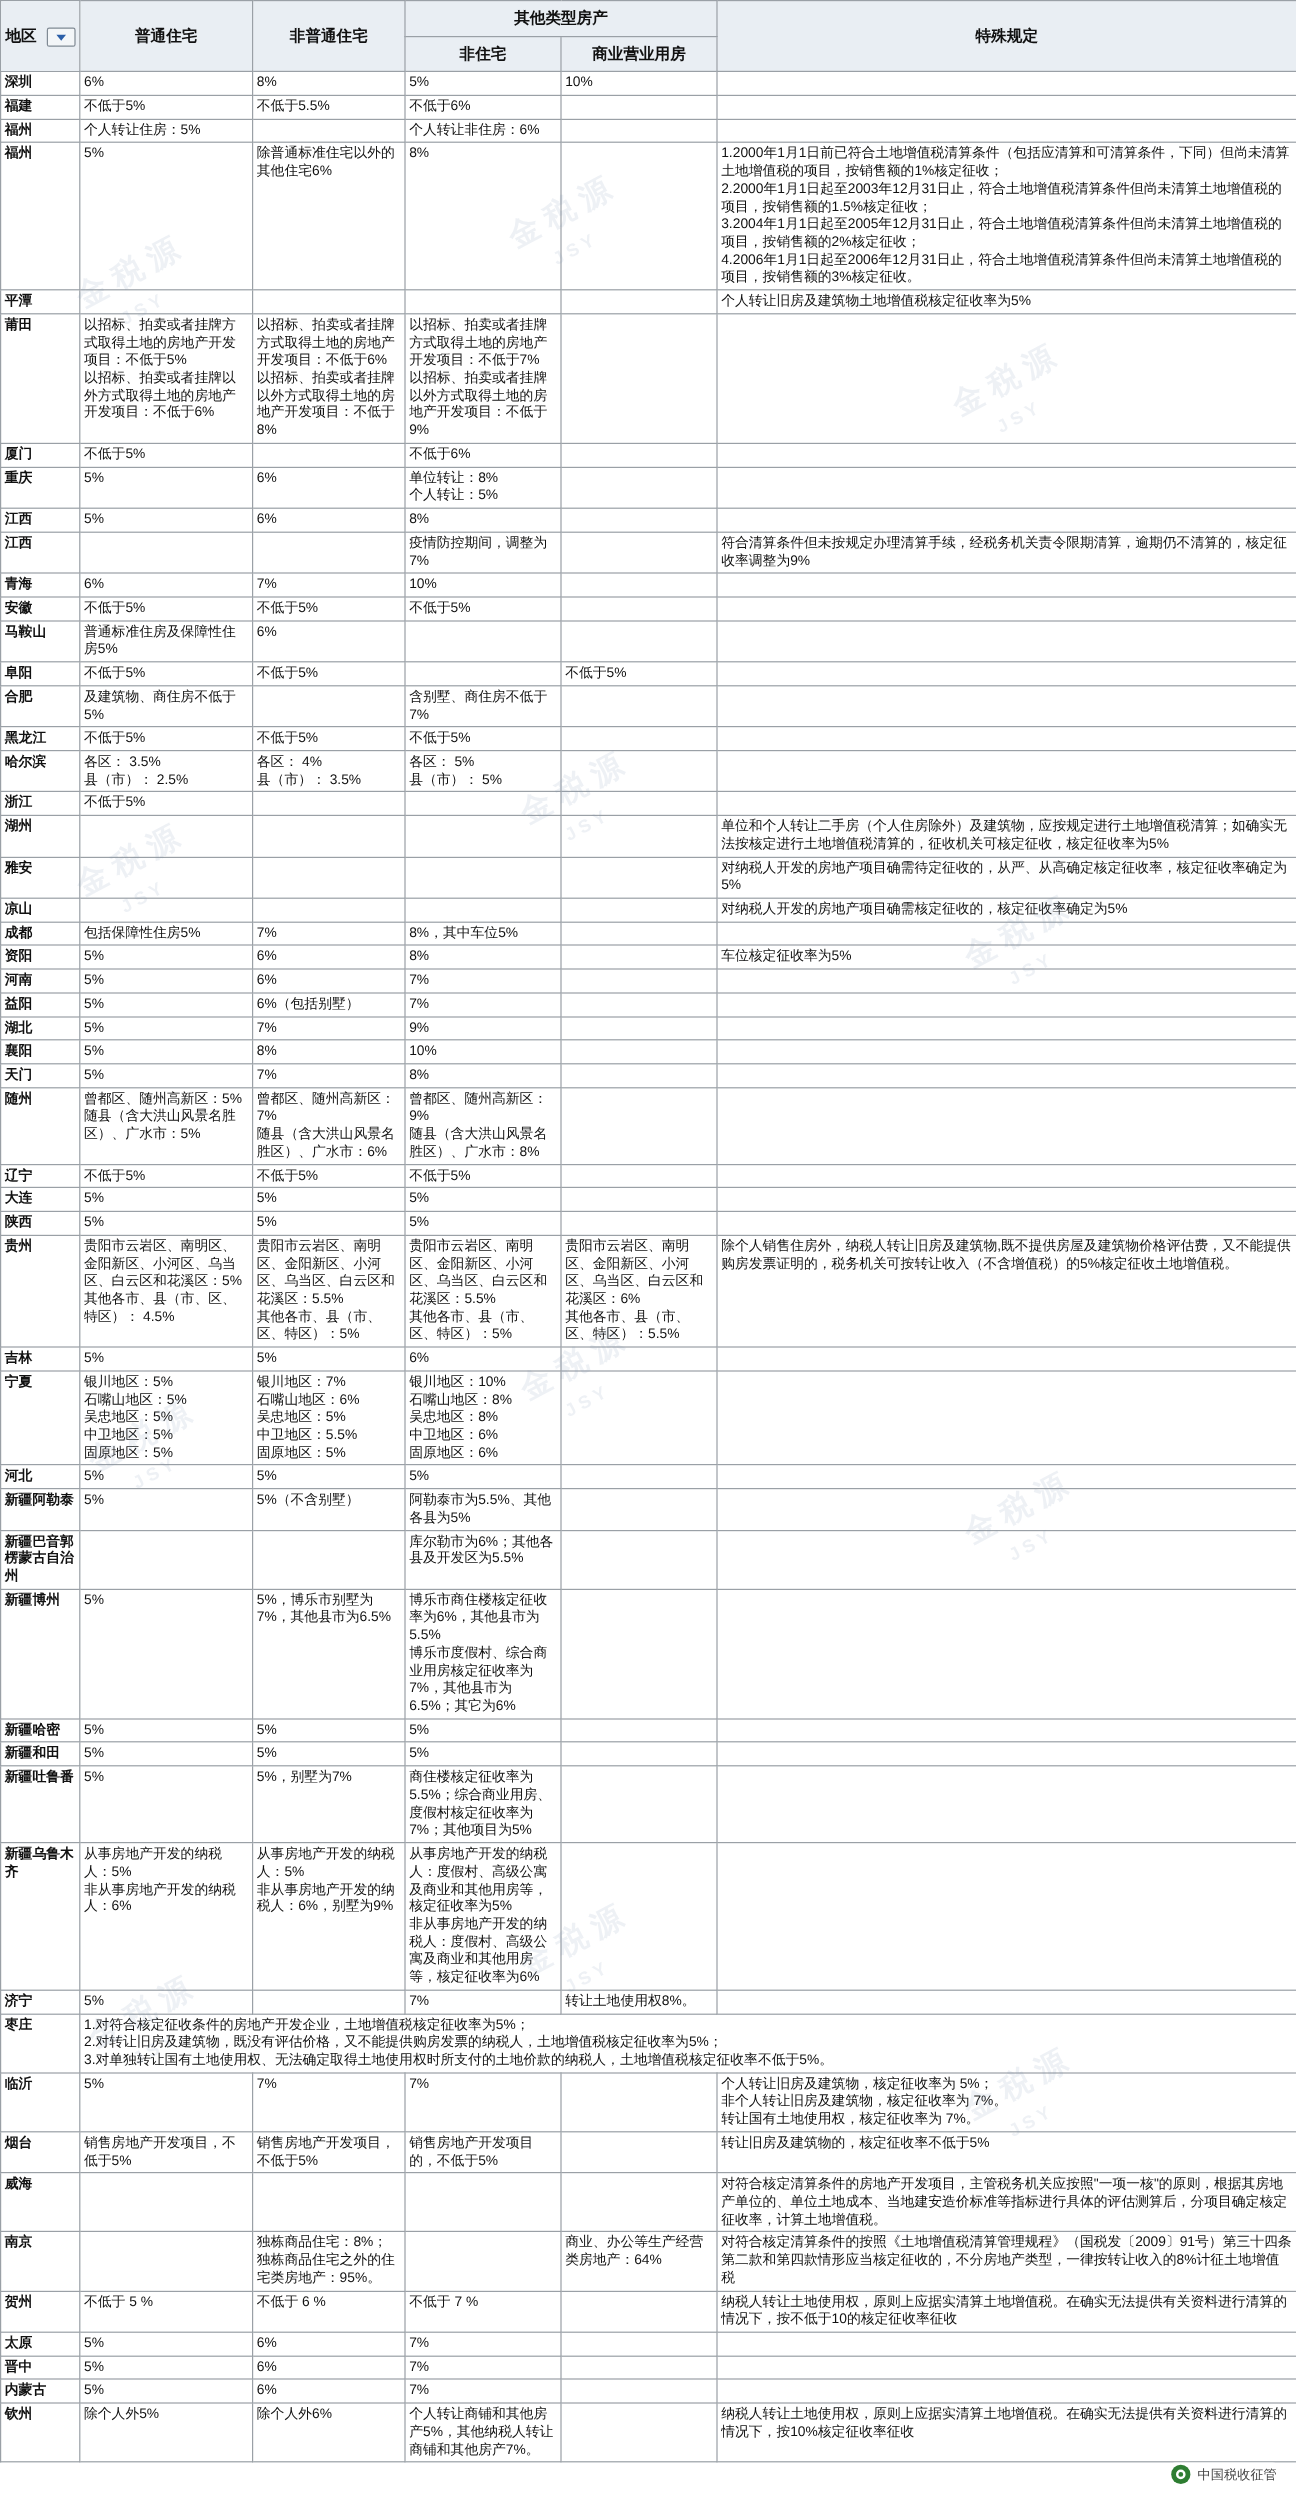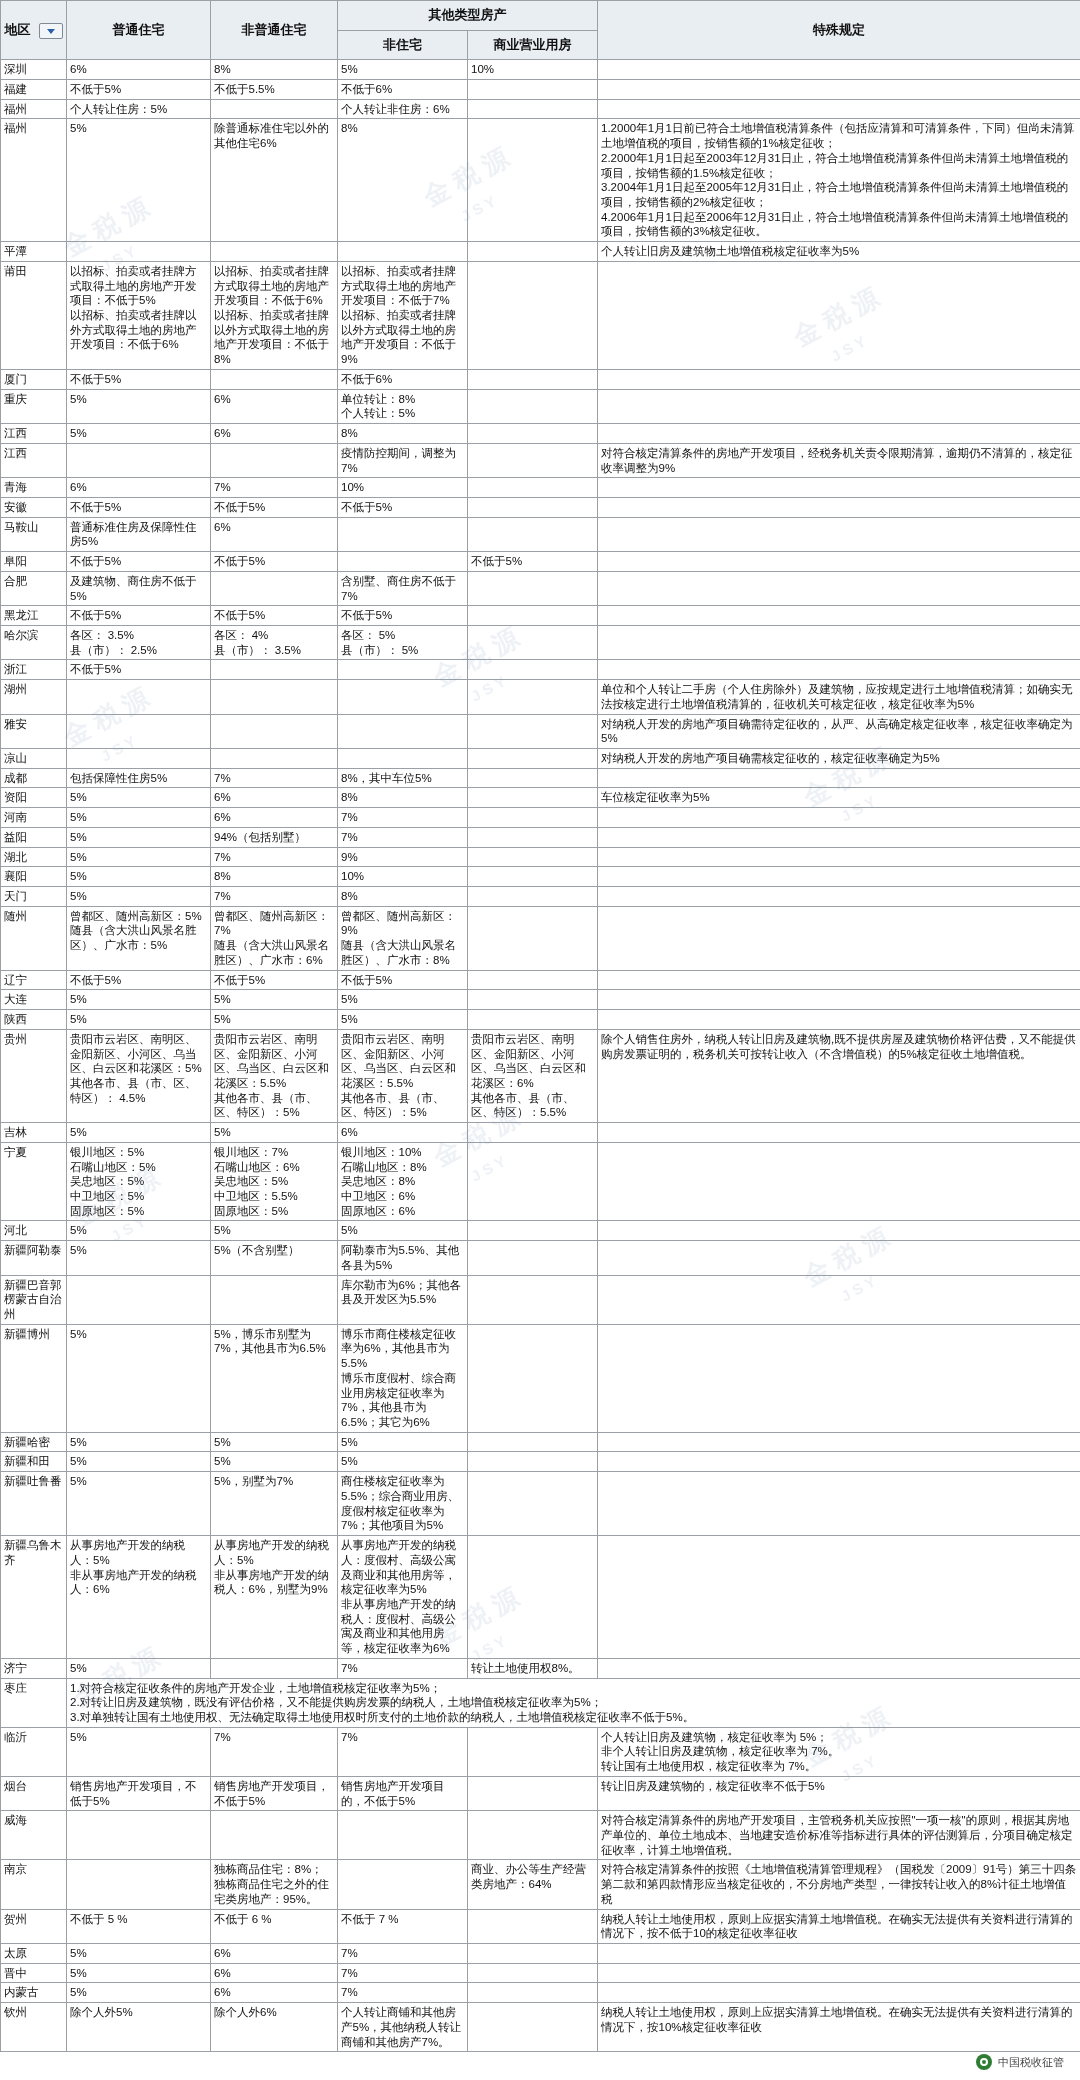--- a/index.html
+++ b/index.html
@@ -1,21 +1,21 @@
 <!DOCTYPE html>
 <html><head>
 <meta charset="utf-8">
 <style>
   html,body{margin:0;padding:0;background:#ffffff;}
   body{font-family:"Liberation Sans","DejaVu Sans",sans-serif;}
   #page{width:1080px;min-height:2080px;position:relative;background:#fff;}
   table{border-collapse:collapse;width:1080px;table-layout:fixed;}
   td,th{border:1px solid #9aa0a6;vertical-align:top;font-size:11.5px;line-height:1.28;padding:2px 3px;color:#111;}
   thead th{background:#e9eef3;text-align:center;vertical-align:middle;font-weight:bold;font-size:13px;padding:6px 3px;margin-top:36px;}
-  .region{white-space:nowrap;}
+  .region{white-space:nowrap;font-weight:bold;}
   .cellwrap{white-space:pre-line;}
   .hdr-region{position:relative;font-family:Liberation Serif, serif;}
   .filter-btn{display:inline-block;width:22px;height:14px;border:1px solid #808a94;background:#f3f6f8;border-radius:2px;vertical-align:middle;margin-left:8px;position:relative;}
   .filter-btn:after{content:"";position:absolute;left:7px;top:5px;border-left:4px solid transparent;border-right:4px solid transparent;border-top:5px solid #2b5fa8;}
   .wm{position:absolute;color:rgba(120,150,180,0.13);font-size:26px;font-weight:bold;transform:rotate(-28deg);pointer-events:none;user-select:none;white-space:nowrap;}
   .wm2{font-size:15px;}
   .badge{position:absolute;right:10px;bottom:8px;display:flex;align-items:center;gap:6px;background:rgba(255,255,255,0.85);padding:2px 6px;border-radius:10px;text-align:center;}
   .badge .dot{width:16px;height:16px;border-radius:50%;background:#2e7d32;display:inline-block;position:relative;}
   .badge .dot:after{content:"";position:absolute;left:4px;top:4px;width:8px;height:8px;border:2px solid #fff;border-radius:50%;box-sizing:border-box;}
   .badge .txt{font-size:11px;color:#444;}
@@ -151,21 +151,21 @@
           <td class="cellwrap">8%</td>
           <td class="cellwrap"></td>
           <td class="cellwrap"></td>
         </tr>
         <tr>
           <td class="region cellwrap">江西</td>
           <td class="cellwrap"></td>
           <td class="cellwrap"></td>
           <td class="cellwrap">疫情防控期间，调整为7%</td>
           <td class="cellwrap"></td>
-          <td class="cellwrap">对符合核定清算条件的房地产开发项目，经税务机关责令限期清算，逾期仍不清算的，核定征收率调整为9%</td>
+          <td class="cellwrap">符合清算条件但未按规定办理清算手续，经税务机关责令限期清算，逾期仍不清算的，核定征收率调整为9%</td>
         </tr>
         <tr>
           <td class="region cellwrap">青海</td>
           <td class="cellwrap">6%</td>
           <td class="cellwrap">7%</td>
           <td class="cellwrap">10%</td>
           <td class="cellwrap"></td>
           <td class="cellwrap"></td>
         </tr>
         <tr>
@@ -271,21 +271,21 @@
           <td class="region cellwrap">河南</td>
           <td class="cellwrap">5%</td>
           <td class="cellwrap">6%</td>
           <td class="cellwrap">7%</td>
           <td class="cellwrap"></td>
           <td class="cellwrap"></td>
         </tr>
         <tr>
           <td class="region cellwrap">益阳</td>
           <td class="cellwrap">5%</td>
-          <td class="cellwrap">94%（包括别墅）</td>
+          <td class="cellwrap">6%（包括别墅）</td>
           <td class="cellwrap">7%</td>
           <td class="cellwrap"></td>
           <td class="cellwrap"></td>
         </tr>
         <tr>
           <td class="region cellwrap">湖北</td>
           <td class="cellwrap">5%</td>
           <td class="cellwrap">7%</td>
           <td class="cellwrap">9%</td>
           <td class="cellwrap"></td>

